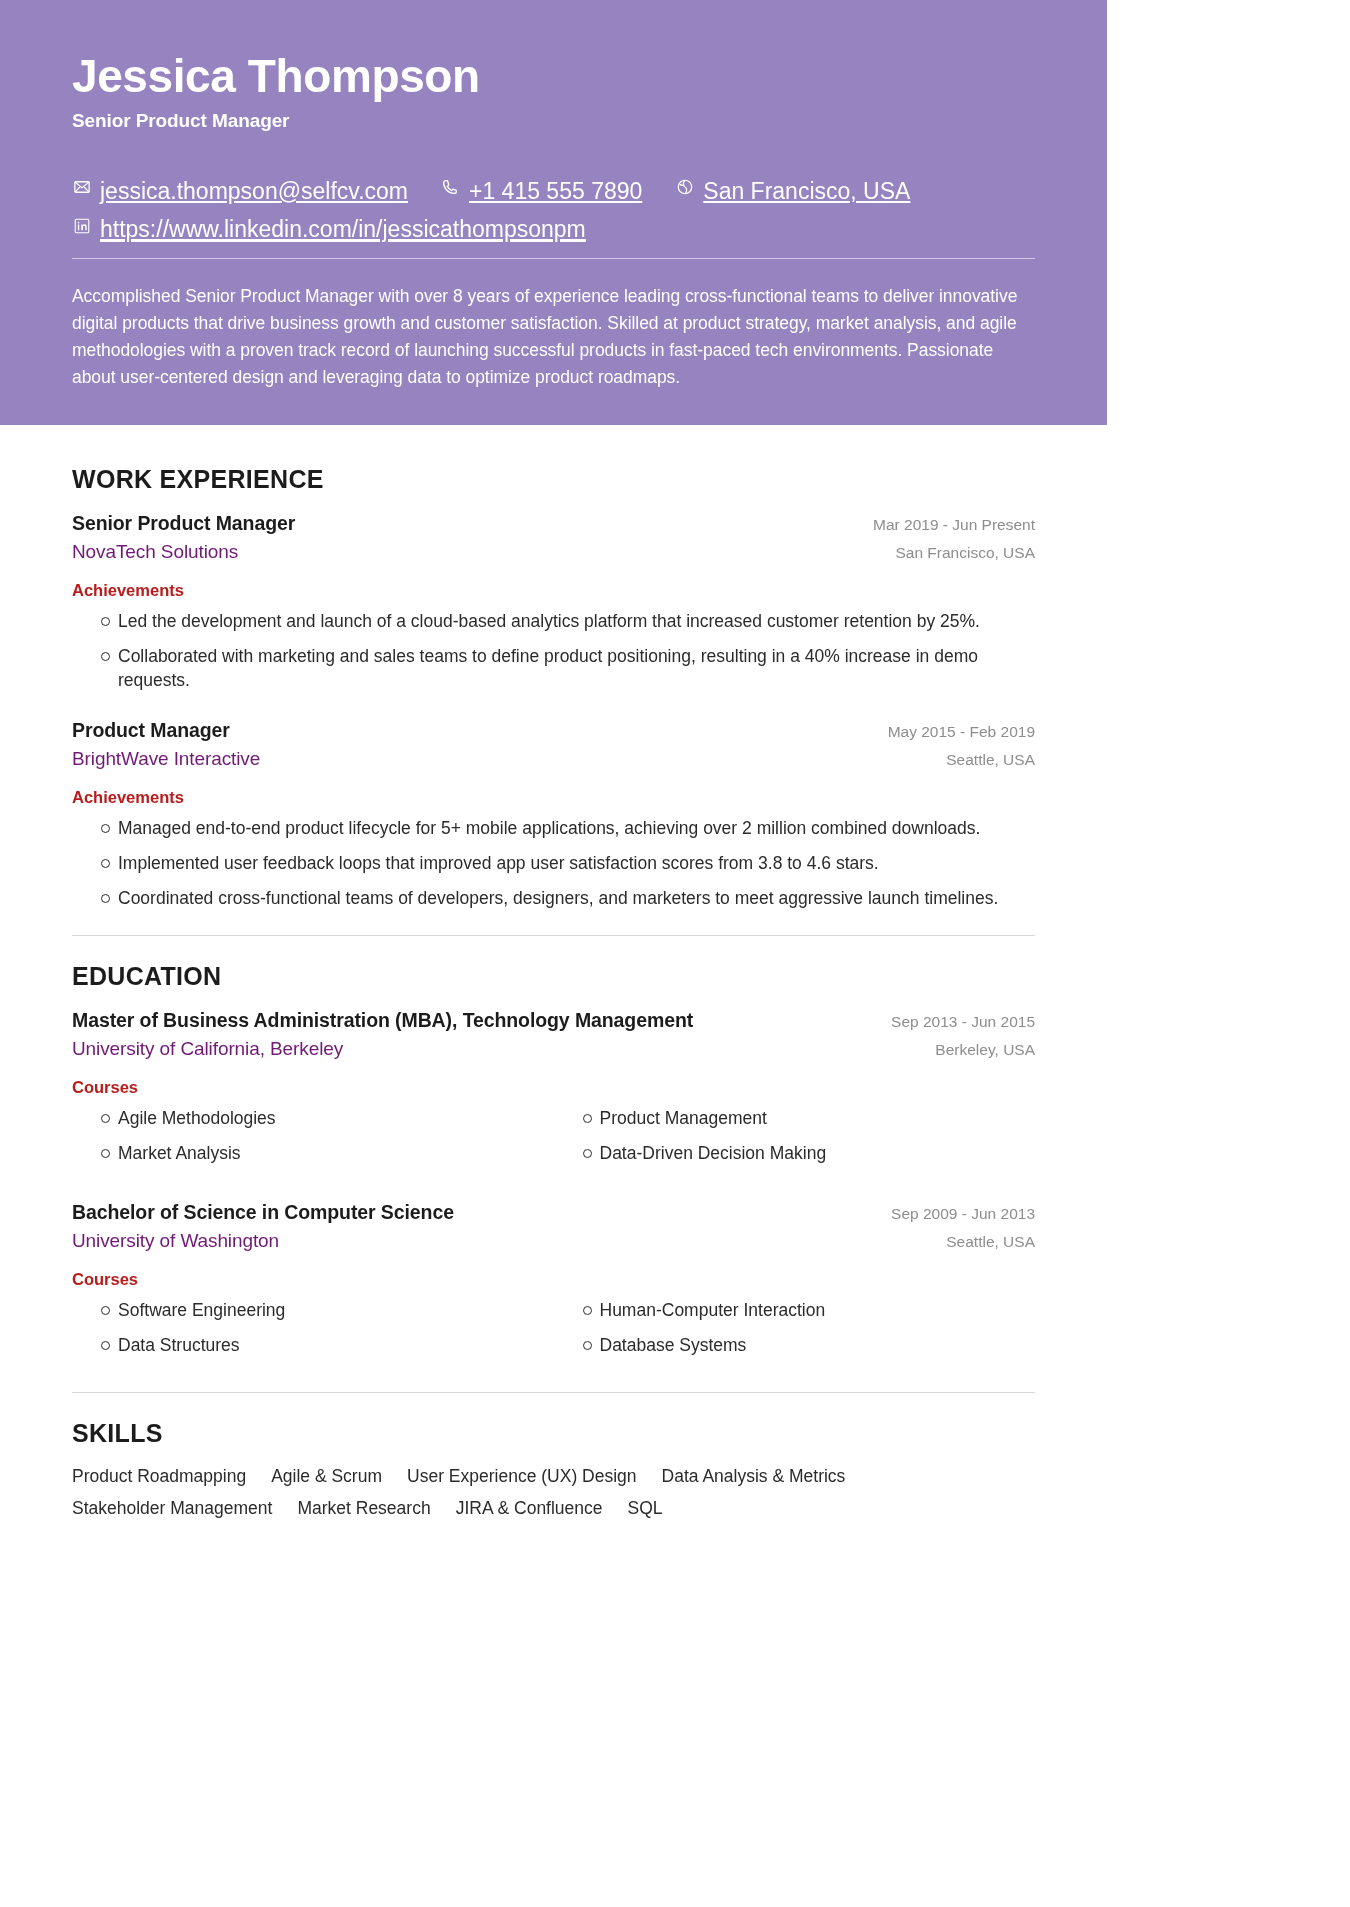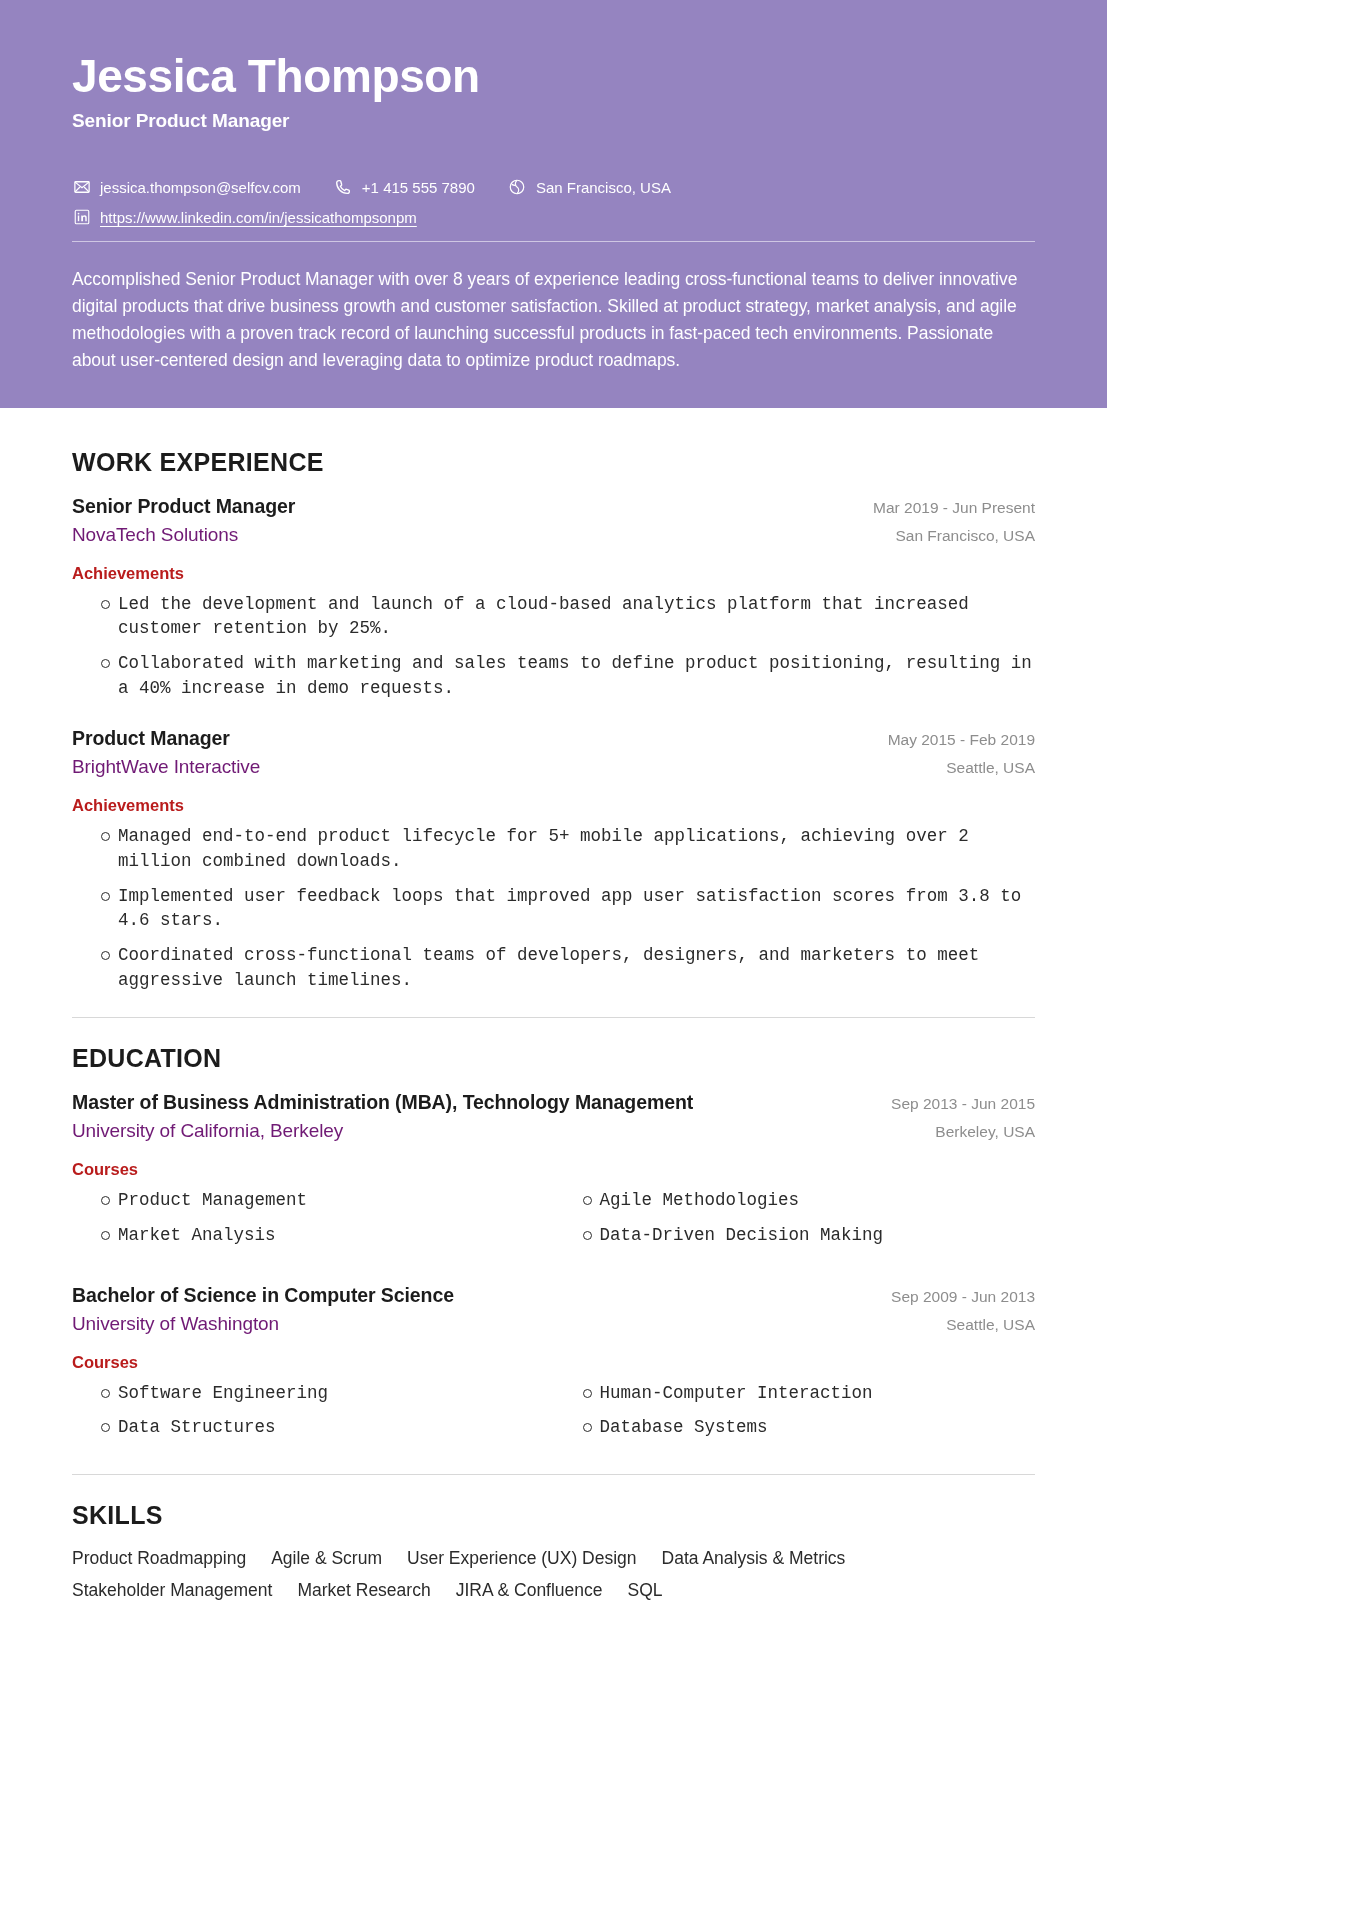--- a/index.html
+++ b/index.html
@@ -34,25 +34,26 @@
   }
   .contact-rows { display:block; }
   .contact-line {
     display:flex;
     align-items:center;
     flex-wrap:wrap;
     margin-bottom:11px;
   }
   .contact-item {
     display:flex;
-    align-items:flex-end;
-    font-size:15px;
+    align-items:flex-start;
+    font-size:23px;
     margin-right:33px;
     line-height:1.2;
     white-space:nowrap;
+    text-decoration:underline;
   }
   .contact-item:last-child { margin-right:0; }
   .contact-item .ic {
     display:inline-flex;
     align-items:center;
     justify-content:center;
     width:19px; height:19px;
     margin-right:9px;
     flex:0 0 auto;
   }
@@ -125,21 +126,21 @@
   }
 
   .sub-head {
     font-size:16.5px;
     font-weight:bold;
     color:#b91c1c;
     margin-top:18px;
     margin-bottom:9px;
   }
 
-  ul.bullets { list-style:none; margin:0; padding:0;font-family:Liberation Mono, monospace; }
+  ul.bullets { list-style:none; margin:0; padding:0; }
   ul.bullets li {
     position:relative;
     padding-left:46px;
     font-size:17.5px;
     line-height:1.42;
     margin-bottom:10px;
     color:#2b2b2b;
   }
   ul.bullets li:last-child { margin-bottom:0; }
   ul.bullets li::before {
@@ -289,22 +290,22 @@
         <div class="entry-top">
           <div class="entry-title">Master of Business Administration (MBA), Technology Management</div>
           <div class="entry-date">Sep 2013 - Jun 2015</div>
         </div>
         <div class="entry-sub">
           <div class="entry-org">University of California, Berkeley</div>
           <div class="entry-loc">Berkeley, USA</div>
         </div>
         <div class="sub-head">Courses</div>
         <ul class="bullets courses-grid">
+          <li>Agile Methodologies</li>
           <li>Product Management</li>
-          <li>Agile Methodologies</li>
           <li>Market Analysis</li>
           <li>Data-Driven Decision Making</li>
         </ul>
       </div>
 
       <div class="entry">
         <div class="entry-top">
           <div class="entry-title">Bachelor of Science in Computer Science</div>
           <div class="entry-date">Sep 2009 - Jun 2013</div>
         </div>

